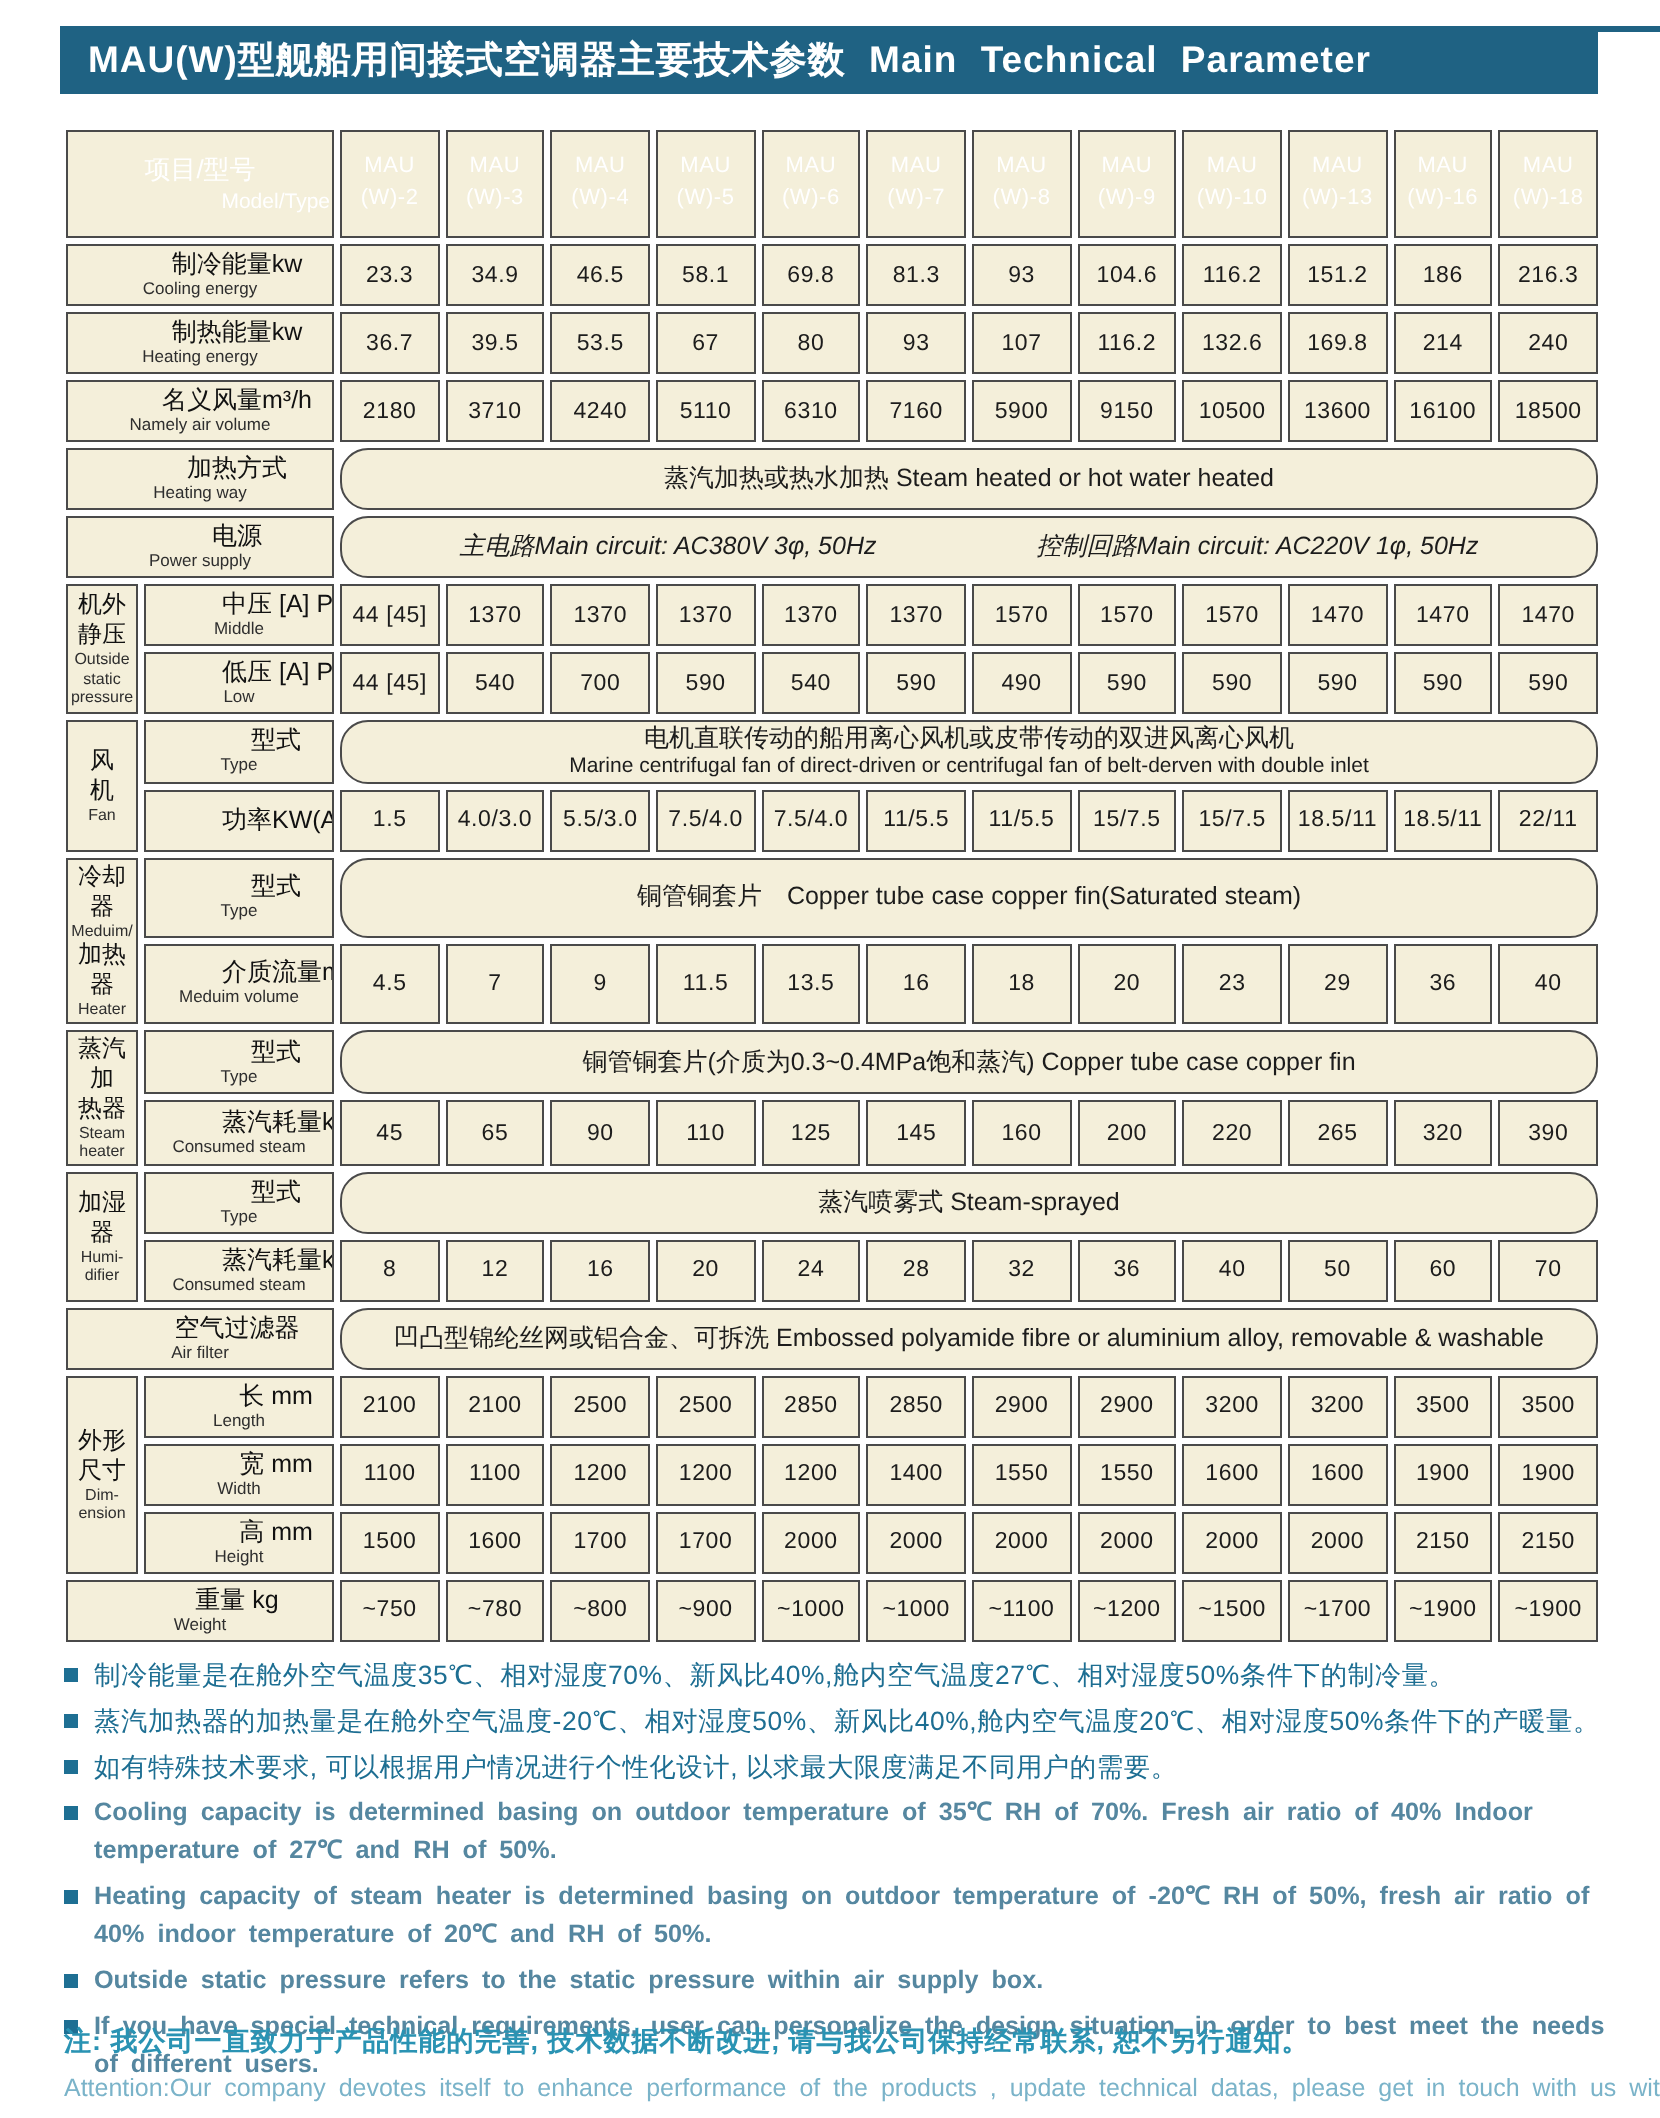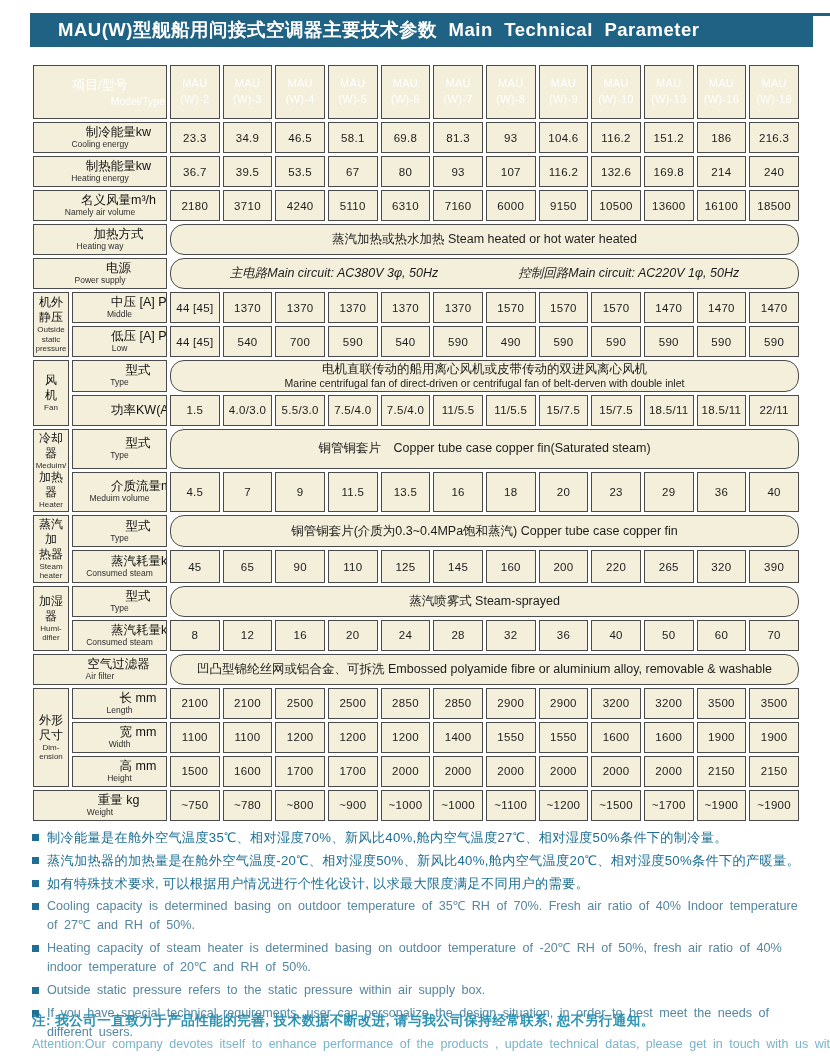--- a/index.html
+++ b/index.html
@@ -10,21 +10,21 @@
     position:relative;overflow:hidden;
   }
   .page{position:absolute;inset:0;}
 
   
   .top-rule{position:absolute;left:30px;top:13px;width:800px;height:3px;background:#1f6283;}
   .title-bar{
     position:absolute;left:30px;top:13px;width:755px;height:34px;
     background:#1f6283;color:#ffffff;
     font-size:18.5px;font-weight:bold;line-height:34px;
-    padding-left:28px;letter-spacing:0.5px;word-spacing:6px;
+    padding-left:14px;letter-spacing:0.5px;word-spacing:6px;
     white-space:nowrap;
   }
 
   
   table.spec-table{
     position:absolute;left:30px;top:62px;width:772px;
     table-layout:fixed;border-collapse:separate;border-spacing:3px;
   }
   table.spec-table th, table.spec-table td{
     border:1px solid #4a4a4a;
@@ -55,21 +55,21 @@
   
   ul.notes{
     position:absolute;left:32px;top:828px;width:772px;
     margin:0;padding:0;list-style:none;
   }
   ul.notes li{display:flex;align-items:flex-start;margin-bottom:4px;}
   ul.notes .bullet{
     flex:0 0 auto;width:7px;height:7px;background:#1e6f93;margin:6px 8px 0 0;
   }
   ul.notes .note-zh{font-size:13.2px;color:#1d6e92;line-height:1.45;letter-spacing:0.3px;}
-  ul.notes .note-en{font-size:12.6px;color:#5587a0;line-height:1.5;word-spacing:3px;}
+  ul.notes .note-en{font-size:12.6px;color:#5587a0;line-height:1.5;word-spacing:3px;font-weight:bold;}
 
   
   .attention{position:absolute;left:32px;top:1012px;width:790px;}
   .attention-zh{font-size:13.5px;font-weight:bold;color:#2a93b3;letter-spacing:0.5px;white-space:nowrap;}
   .attention-en{font-size:12.5px;color:#7ab3c9;margin-top:7px;word-spacing:3px;white-space:nowrap;}
 </style>
 </head>
 <body>
 
 <div class="page">
@@ -190,21 +190,21 @@
           <td class="label-cell" colspan="2">
             <div class="zh-line">名义风量m³/h</div>
             <div class="en-line">Namely air volume</div>
           </td>
           <td class="value-cell">2180</td>
           <td class="value-cell">3710</td>
           <td class="value-cell">4240</td>
           <td class="value-cell">5110</td>
           <td class="value-cell">6310</td>
           <td class="value-cell">7160</td>
-          <td class="value-cell">6000</td>
+          <td class="value-cell">5900</td>
           <td class="value-cell">9150</td>
           <td class="value-cell">10500</td>
           <td class="value-cell">13600</td>
           <td class="value-cell">16100</td>
           <td class="value-cell">18500</td>
         </tr>
         <tr>
           <td class="label-cell" colspan="2">
             <div class="zh-line">加热方式</div>
             <div class="en-line">Heating way</div>

